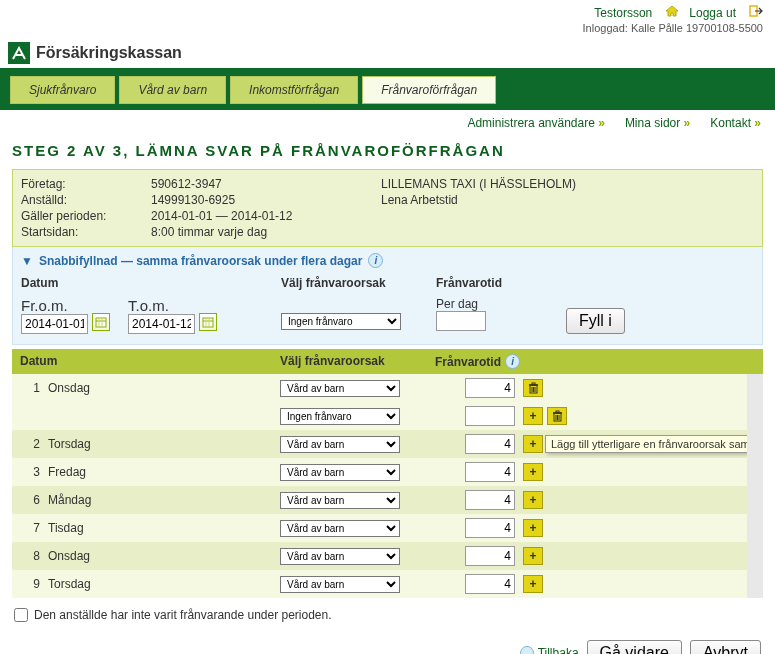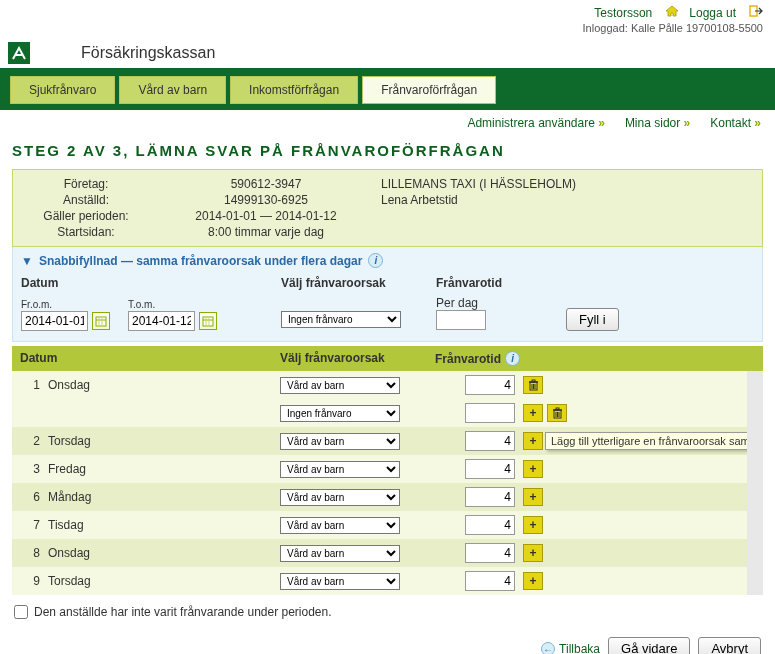--- a/index.html
+++ b/index.html
@@ -3,50 +3,50 @@
 <meta charset="utf-8">
 <style>
 * { box-sizing: border-box; margin: 0; padding: 0; }
 body { font-family: Verdana, Arial, sans-serif; font-size: 12px; color: #333; background: #fff; width: 775px; }
 .topbar { display: flex; justify-content: flex-end; align-items: center; gap: 10px; padding: 5px 12px 2px; font-size: 12px; }
 .topbar a { color: #0d5f1e; text-decoration: none; }
 .house-icon, .logout-icon { display: inline-block; vertical-align: middle; margin-left: 3px; }
 .logged { text-align: right; padding: 0 12px 4px; font-size: 11px; color: #555; }
 .header { display: flex; align-items: center; padding: 4px 8px; border-bottom: 2px solid #0e6a2b; }
 .logo-box { width: 22px; height: 22px; background: #0e6a2b; display: flex; align-items: center; justify-content: center; margin-right: 6px; }
-.logo-text { font-weight: normal; font-size: 16px; color: #333; margin-left: 45px; }
+.logo-text { font-weight: bold; font-size: 16px; color: #333; }
 .greenband { background: #0e6a2b; padding: 6px 10px; display: flex; gap: 4px; }
-.tab { background: #c7d86a; padding: 6px 18px; color: #333; font-size: 12px; cursor: pointer; border: 1px solid #b5c65a; }
+.tab { background: #c7d86a; padding: 6px 18px; color: #333; font-size: 12px; cursor: pointer; border: 1px solid #b5c65a; font-style: italic; }
 .tab.active { background: #f8fbe8; }
 .subnav { display: flex; justify-content: flex-end; gap: 20px; padding: 6px 14px; font-size: 12px; }
 .subnav a { color: #0d5f1e; text-decoration: none; }
 .subnav .arrow { color: #8aad00; font-weight: bold; }
 .content { padding: 0 12px; }
 h1 { font-size: 15px; font-weight: bold; color: #0d5f1e; letter-spacing: 2px; padding: 6px 0 10px; text-transform: uppercase; }
 .infobox { background: #edf3d0; border: 1px solid #c7d86a; padding: 6px 8px; font-size: 12px; }
-.infobox .row { display: flex; padding: 1px 0; text-align: center; }
+.infobox .row { display: flex; padding: 1px 0; }
 .infobox .lab { width: 130px; }
 .infobox .val1 { width: 230px; }
 .quick { background: #eaf4fb; border: 1px solid #cfe4f2; border-top: none; padding: 6px 8px 10px; }
 .quick-title { color: #2a6aa5; font-weight: bold; font-size: 12px; display: flex; align-items: center; gap: 6px; padding-bottom: 4px; }
 .quick-title .tri { color: #2a6aa5; }
 .info-icon { display: inline-flex; width: 15px; height: 15px; border-radius: 50%; background: #d9edf7; border: 1px solid #7ab6da; color: #2a6aa5; align-items: center; justify-content: center; font-style: italic; font-weight: bold; font-size: 10px; }
 .quick-head { display: flex; font-weight: bold; padding: 4px 0; }
 .col-date { width: 260px; }
 .col-reason { width: 155px; }
 .col-time { width: 130px; }
 .col-act {}
 .quick-row { display: flex; align-items: center; gap: 0; }
 .date-field { display: flex; align-items: center; gap: 4px; margin-right: 18px; margin-top: 2px; }
-.date-field label { font-size: 10px; }
+.date-field label { font-size: 15px; }
 .date-field input { width: 67px; font-size: 12px; padding: 2px 3px; border: 1px solid #999; }
 .cal-icon { width: 18px; height: 18px; border: 1px solid #8aad00; background: linear-gradient(#fff, #f3f8d9); display: flex; align-items: center; justify-content: center; cursor: pointer; }
 select { font-size: 10px; padding: 1px 2px; border: 1px solid #777; background: #fff; }
 .num-in { width: 50px; font-size: 12px; padding: 2px 3px; border: 1px solid #999; text-align: right; }
-.btn { background: linear-gradient(#fdfdfd, #e6e6e6); border: 1px solid #888; border-radius: 3px; padding: 3px 12px; font-size: 13px; cursor: pointer; }
+.btn { background: linear-gradient(#fdfdfd, #e6e6e6); border: 1px solid #888; border-radius: 3px; padding: 3px 12px; font-size: 16px; cursor: pointer; }
 .grid-head { background: #b2c73a; display: flex; font-weight: bold; padding: 5px 8px; margin-top: 4px; }
 .grid-wrap { border-right: 16px solid #e8e8e8; max-height: 230px; overflow-y: auto; position: relative; }
 .grid-row { display: flex; align-items: center; padding: 4px 8px; gap: 0; }
 .grid-row.odd { background: #f5f9e1; }
 .grid-row.even { background: #e8eec8; }
 .grid-row .dcol { width: 260px; display: flex; }
 .grid-row .dnum { width: 28px; text-align: right; padding-right: 8px; }
 .grid-row .rcol { width: 155px; }
 .grid-row .tcol { width: 80px; display: flex; justify-content: flex-end; }
 .grid-row .acol { display: flex; gap: 4px; padding-left: 8px; position: relative; }

